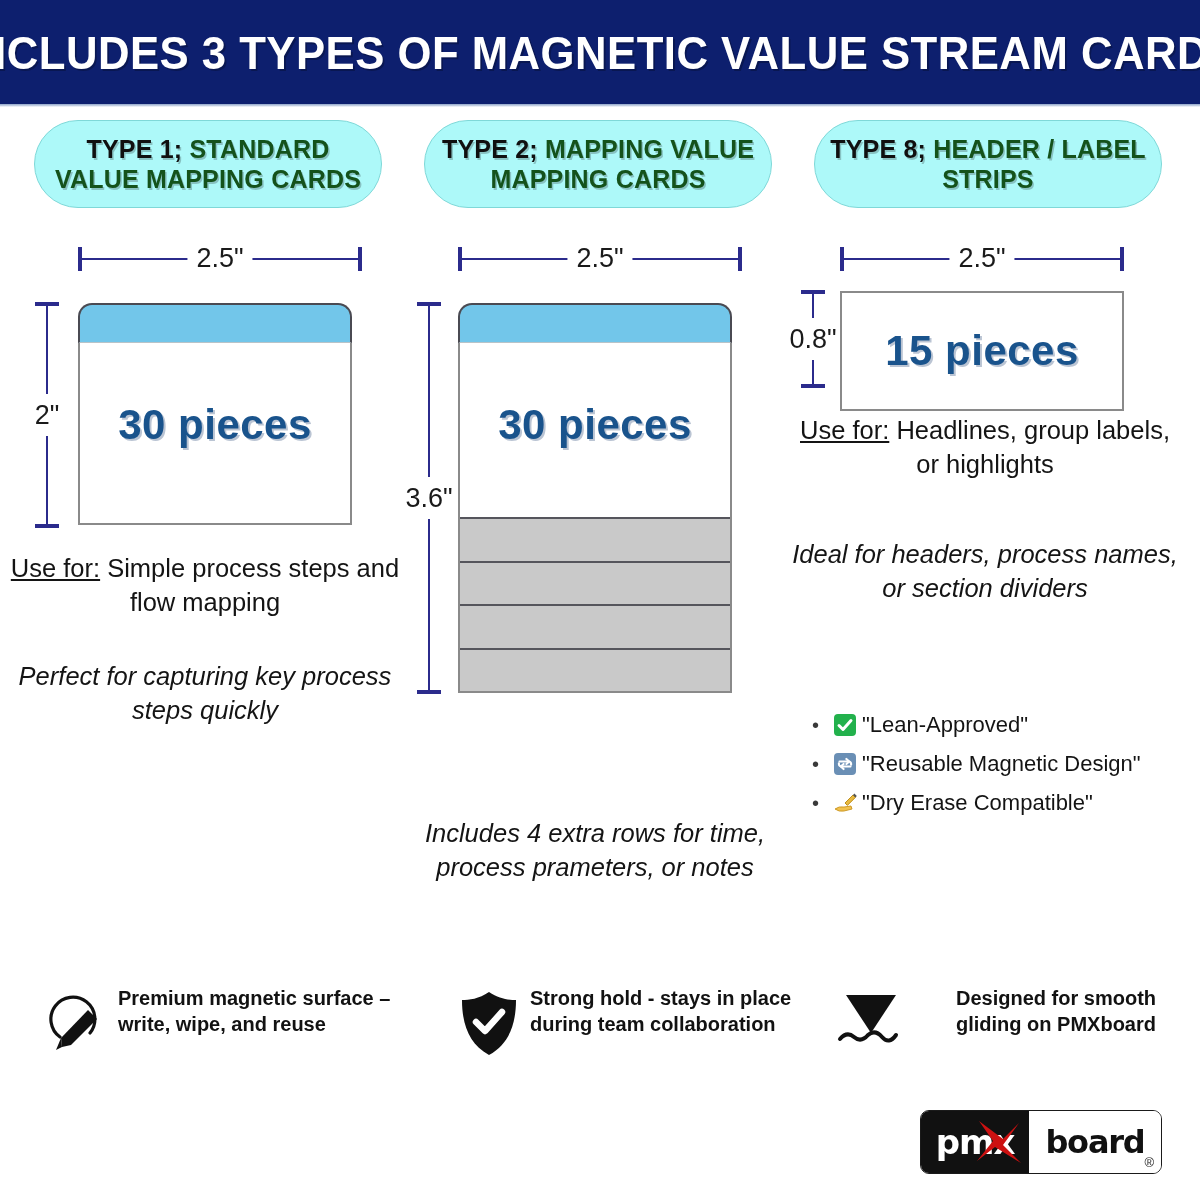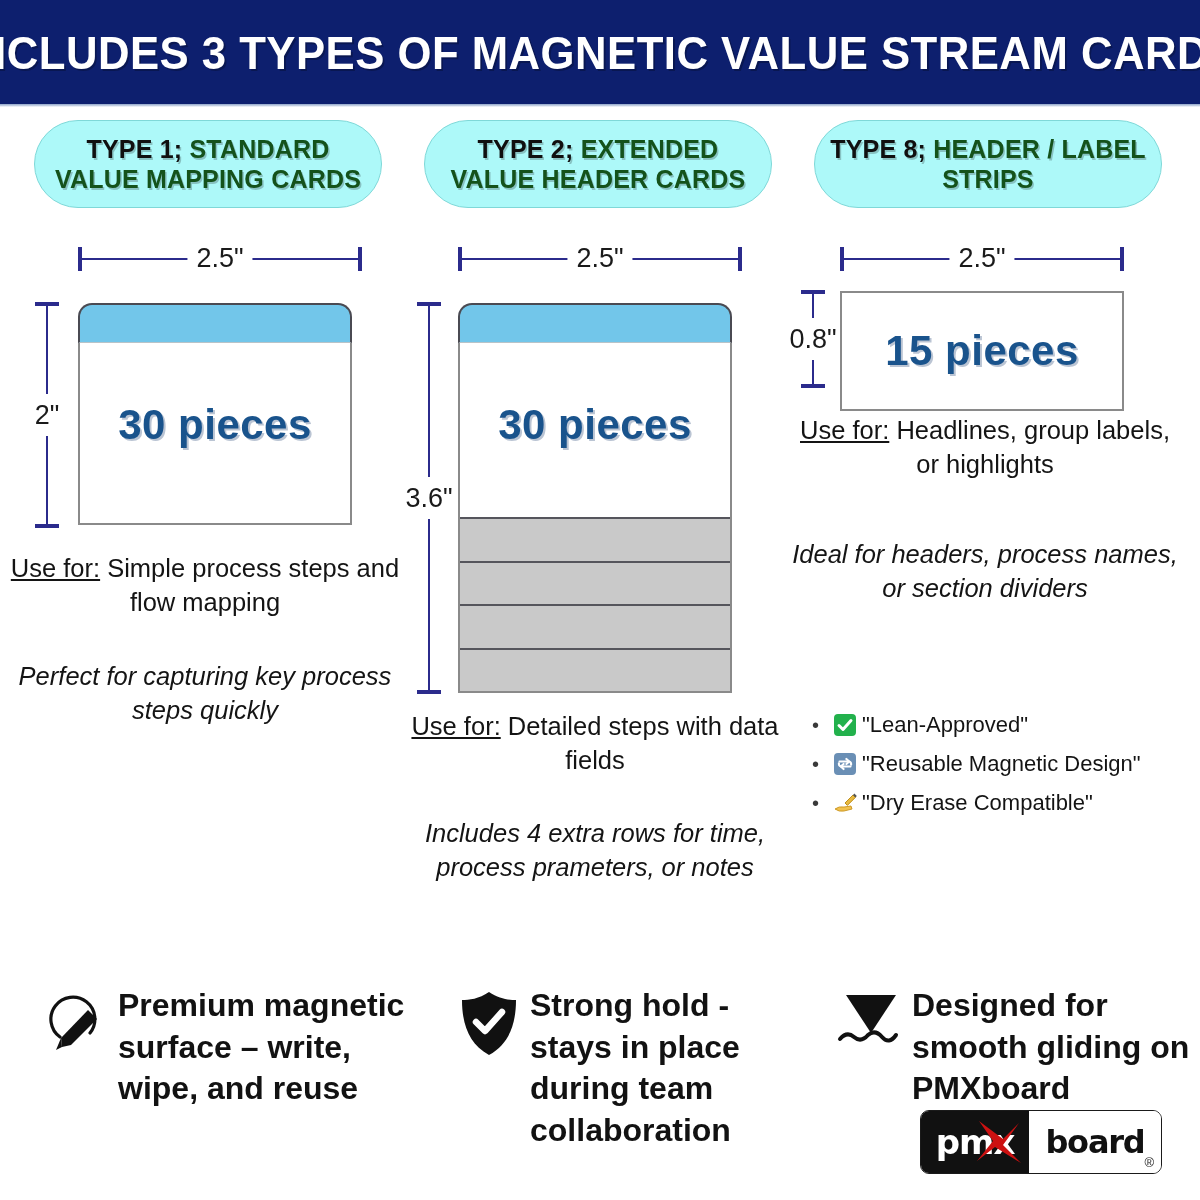--- a/index.html
+++ b/index.html
@@ -269,27 +269,27 @@
     width: 82px;
     flex: none;
     display: flex;
     align-items: center;
     justify-content: center;
     padding-top: 4px;
   }
   .feature .ftext {
     font-family: "Liberation Sans Narrow", "Liberation Sans", sans-serif;
     font-weight: bold;
-    font-size: 32px;
+    font-size: 20px;
     line-height: 1.3;
     color: #121212;
   }
   .f1 { left: 36px; width: 400px; }
   .f2 { left: 448px; width: 350px; }
-  .f3 { left: 830px; width: 370px; }
+  .f3 { left: 830px; width: 370px; gap: 44px; }
 
   
   .logo {
     position: absolute;
     left: 920px;
     top: 1110px;
     width: 240px;
     height: 62px;
     display: flex;
     border: 1px solid #1a1a1a;
@@ -387,21 +387,21 @@
     <div class="copy" style="top:440px;">
       <span class="u">Use for:</span><span> Simple process steps and flow mapping</span>
     </div>
     <div class="copy italic" style="top:548px;">Perfect for capturing key process steps quickly</div>
   </div>
 
   <div class="col col-2">
 
     <div class="pill">
       <div class="pill-text">
-        <span class="type-no">TYPE 2;</span><span> EXTENDED VALUE HEADER CARDS</span>
+        <span class="type-no">TYPE 2;</span><span> MAPPING VALUE MAPPING CARDS</span>
       </div>
     </div>
 
     <div class="dim-h" style="left:58px; top:132px; width:284px;">
       <div class="cap left"></div>
       <div class="cap right"></div>
       <div class="bar" style="left:4px; right:4px;"></div>
       <div class="dim-label">2.5"</div>
     </div>
 
@@ -418,23 +418,20 @@
         <div class="pieces-label" style="top:58px;">30 pieces</div>
         <div class="gray-rows" style="left:0; right:0; bottom:0; height:174px;">
           <div class="gray-row"></div>
           <div class="gray-row"></div>
           <div class="gray-row"></div>
           <div class="gray-row"></div>
         </div>
       </div>
     </div>
 
-    <div class="copy" style="top:598px;">
-      <span class="u">Use for:</span><span> Detailed steps with data fields</span>
-    </div>
     <div class="copy italic" style="top:705px;">Includes 4 extra rows for time, process prameters, or notes</div>
   </div>
 
   <div class="col col-3">
 
     <div class="pill">
       <div class="pill-text">
         <span class="type-no">TYPE 8;</span><span> HEADER / LABEL STRIPS</span>
       </div>
     </div>

